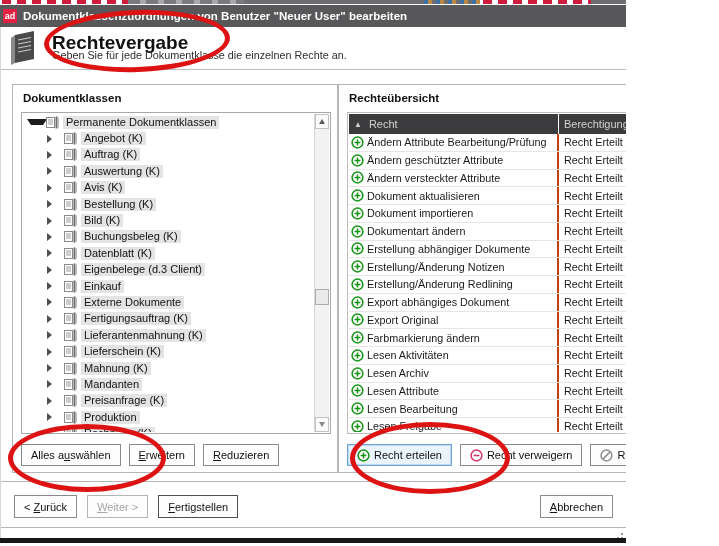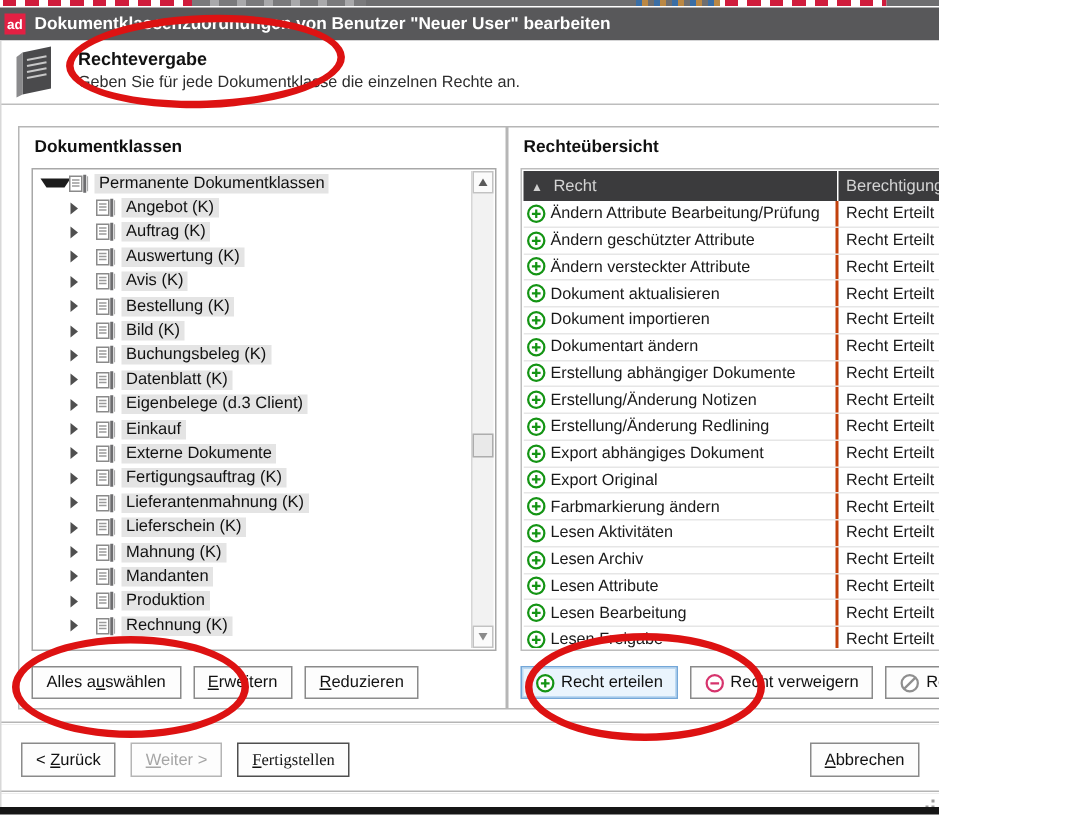--- a/index.html
+++ b/index.html
@@ -22,21 +22,21 @@
            font-size:9px;font-weight:bold;display:flex;align-items:center;justify-content:center;}
   .wtitle{margin-left:6px;color:#fff;font-size:11.5px;font-weight:bold;white-space:nowrap;}
   .winbtns{position:absolute;right:8px;top:0;height:22px;display:flex;align-items:center;gap:18px;}
   .maxbtn{width:16px;height:16px;display:flex;align-items:center;justify-content:center;cursor:default;}
   .maxglyph{width:9px;height:8px;border:1.5px solid #fff;}
   .closebtn{color:#fff;font-size:15px;line-height:16px;width:16px;text-align:center;cursor:default;}
   
   .header{position:absolute;left:0;top:27px;width:719px;height:42px;background:#fff;
           border-bottom:1px solid #bdbdbd;}
   .bookicon{position:absolute;left:8px;top:3px;}
-  .htitle{position:absolute;left:52px;top:5px;font-size:12px;font-weight:bold;color:#111;}
+  .htitle{position:absolute;left:52px;top:5px;font-size:19px;font-weight:bold;color:#111;}
   .hsub{position:absolute;left:52px;top:22px;font-size:10.8px;color:#2e2e2e;}
   .helpicon{position:absolute;right:19px;top:5px;width:17px;height:17px;border:1px solid #4a4a4a;
             border-radius:50%;display:flex;align-items:center;justify-content:center;
             font-size:11px;font-weight:600;color:#3c3c3c;}
   
   .groupbox{position:absolute;top:84px;height:389px;border:1px solid #b6b6b6;box-sizing:border-box;background:#fff;}
   #gb-left{left:12px;width:326px;}
   #gb-right{left:338px;width:360px;}
   .gb-label{position:absolute;left:10px;top:7px;font-size:11.5px;font-weight:bold;color:#111;white-space:nowrap;}
   
@@ -78,21 +78,21 @@
   .tcell{height:100%;display:flex;align-items:center;box-sizing:border-box;overflow:hidden;white-space:nowrap;}
   .tcell.c1{width:210px;border-right:2px solid #c2410c;padding-left:2px;font-size:10.8px;}
   .tcell.c1 svg{margin-right:3px;flex:0 0 auto;}
   .tcell.c2{width:104px;border-right:2px solid #4d7c0f;padding-left:5px;font-size:10.8px;}
   .tcell.c3{width:12px;}
   
   .btnrow{position:absolute;left:8px;top:359px;display:flex;gap:8px;}
   .btn{height:22px;background:#fdfdfd;border:1px solid #8a8a8a;font-family:"Liberation Sans",sans-serif;
        font-size:11px;color:#111;padding:0 9px;display:inline-flex;align-items:center;gap:4px;white-space:nowrap;}
   .btn.focused{background:#eaf4fd;border-color:#74a7d8;box-shadow:inset 0 0 0 1px #bcd9f2;}
-  .btn.default{border-color:#4f4f4f;font-family:Liberation Serif, serif;}
+  .btn.default{border-color:#4f4f4f;}
   .btn.disabled{color:#a6a6a6;border-color:#b5b5b5;}
   .wizardrow .btn{height:23px;}
   #wizard-left{position:absolute;left:14px;top:495px;display:flex;gap:10px;}
   #wizard-right{position:absolute;right:13px;top:495px;display:flex;padding-left:20px;}
   
   .hsep1{position:absolute;left:0;top:481px;width:719px;height:2px;background:#b5b5b5;border-bottom:1px solid #fff;box-sizing:border-box;}
   .hsep2{position:absolute;left:0;top:527px;width:719px;height:2px;background:#b5b5b5;border-bottom:1px solid #fff;box-sizing:border-box;}
   .grip{position:absolute;right:3px;top:530px;width:10px;height:9px;}
   .grip i{position:absolute;width:2px;height:2px;background:#9a9a9a;}
   .grip i:nth-child(1){right:0;bottom:0;} .grip i:nth-child(2){right:4px;bottom:0;} .grip i:nth-child(3){right:0;bottom:4px;}
@@ -394,20 +394,34 @@
               <span class="exp exp-right"></span>
             </span>
             <svg width="13" height="13" viewBox="0 0 13 13">
     <rect x="0.5" y="1.5" width="8" height="10" fill="#fff" stroke="#8a8a8a"></rect>
     <line x1="2" y1="4" x2="7" y2="4" stroke="#9a9a9a"></line>
     <line x1="2" y1="6" x2="7" y2="6" stroke="#9a9a9a"></line>
     <line x1="2" y1="8" x2="7" y2="8" stroke="#9a9a9a"></line>
     <rect x="9.5" y="0.5" width="2" height="12" fill="#6e6e70"></rect>
     <rect x="12" y="1.5" width="0.8" height="10" fill="#aaa"></rect>
   </svg>
+            <span class="tree-label">Preisanfrage (K)</span>
+          </div>
+          <div class="tree-row">
+            <span class="exp">
+              <span class="exp exp-right"></span>
+            </span>
+            <svg width="13" height="13" viewBox="0 0 13 13">
+    <rect x="0.5" y="1.5" width="8" height="10" fill="#fff" stroke="#8a8a8a"></rect>
+    <line x1="2" y1="4" x2="7" y2="4" stroke="#9a9a9a"></line>
+    <line x1="2" y1="6" x2="7" y2="6" stroke="#9a9a9a"></line>
+    <line x1="2" y1="8" x2="7" y2="8" stroke="#9a9a9a"></line>
+    <rect x="9.5" y="0.5" width="2" height="12" fill="#6e6e70"></rect>
+    <rect x="12" y="1.5" width="0.8" height="10" fill="#aaa"></rect>
+  </svg>
             <span class="tree-label">Produktion</span>
           </div>
           <div class="tree-row">
             <span class="exp">
               <span class="exp exp-right"></span>
             </span>
             <svg width="13" height="13" viewBox="0 0 13 13">
     <rect x="0.5" y="1.5" width="8" height="10" fill="#fff" stroke="#8a8a8a"></rect>
     <line x1="2" y1="4" x2="7" y2="4" stroke="#9a9a9a"></line>
     <line x1="2" y1="6" x2="7" y2="6" stroke="#9a9a9a"></line>

